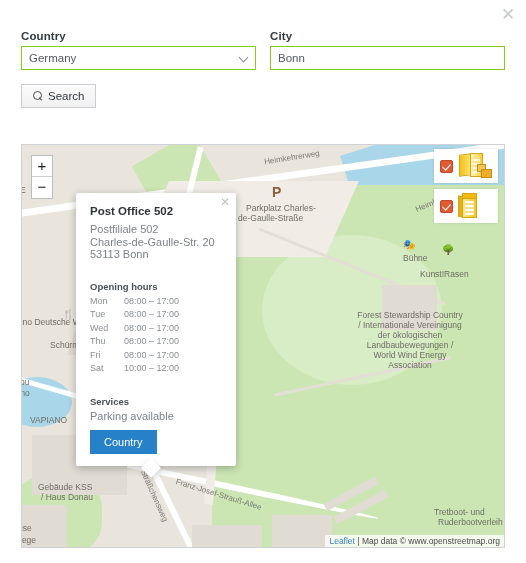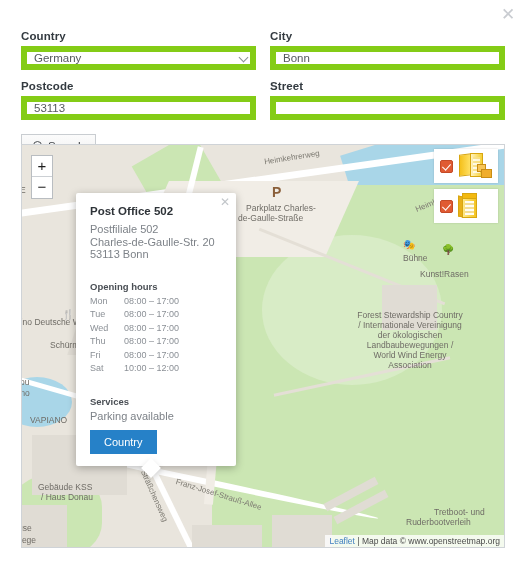--- a/index.html
+++ b/index.html
@@ -25,21 +25,21 @@
   
   .form { position: absolute; left: 21px; top: 30px; width: 484px; }
   .row { display: flex; gap: 14px; margin-bottom: 10px; }
   .field { width: 235px; }
   .field-label {
     font-size: 11.5px; font-weight: bold; color: #333a40;
     margin-bottom: 4px; letter-spacing: .1px;
   }
   .input, .select {
     width: 100%; height: 24px;
-    border: 6px solid #84cc16; background: #fff;
+    border: 1px solid #84cc16; background: #fff;
     font-size: 11.5px; color: #55595e;
     padding: 0 7px; outline: none;
     font-family: "Liberation Sans", sans-serif;
     border-radius: 0;
   }
   .select-wrap { position: relative; }
   .select { appearance: none; -webkit-appearance: none; padding-right: 24px; cursor: pointer; }
   .chev {
     position: absolute; right: 8px; top: 8px;
     width: 8px; height: 8px; pointer-events: none;
@@ -231,30 +231,20 @@
         <div class="select-wrap">
           <select class="select">
             <option>Germany</option>
           </select>
           <span class="chev"></span>
         </div>
       </div>
       <div class="field">
         <div class="field-label">City</div>
         <input class="input" value="Bonn" style="">
-      </div>
-    </div>
-    <div class="row">
-      <div class="field">
-        <div class="field-label">Postcode</div>
-        <input class="input" value="53113" style="">
-      </div>
-      <div class="field">
-        <div class="field-label">Street</div>
-        <input class="input" value="" style="">
       </div>
     </div>
     <button class="btn-search">
       <span class="mag"></span>
       <span>Search</span>
     </button>
   </div>
 
   <div class="map">
     <div class="map-canvas">
@@ -306,21 +296,21 @@
           <div class="lbl lbl-blk" style="left: 84px; top: 268px;">Schürmann-B</div>
           <div class="lbl lbl-blk" style="left: 150px; top: 272px;">ine Post-Tower</div>
           <div class="lbl lbl-blk" style="left: 111px; top: 292px; font-size: 11px; color: rgb(93, 90, 84);">Deutsche Post AG</div>
           <div class="lbl lbl-blk" style="left: 16px; top: 337px;">Gebäude KSS</div>
           <div class="lbl lbl-blk" style="left: 19px; top: 347px;">/ Haus Donau</div>
           <div class="lbl lbl-blk" style="left: -4px; top: 378px;">use</div>
           <div class="lbl lbl-blk" style="left: -2px; top: 390px;">lege</div>
           <div class="lbl lbl-road" style="left: 104px; top: 346px; transform: rotate(66deg);">Sträßchensweg</div>
           <div class="lbl lbl-road" style="left: 152px; top: 345px; transform: rotate(17deg);">Franz-Josef-Strauß-Allee</div>
           <div class="lbl lbl-blk" style="left: 412px; top: 362px;">Tretboot- und</div>
-          <div class="lbl lbl-blk" style="left: 384px; top: 372px;">Ruderbootverleih</div>
+          <div class="lbl lbl-blk" style="left: 416px; top: 372px;">Ruderbootverleih</div>
           <div class="lbl lbl-blk" style="left: -2px; top: 212px; margin-top: 20px;">ou</div>
           <div class="lbl lbl-blk" style="left: -2px; top: 40px;">E</div>
         </div>
 
       <div class="marker" style="left:104px;top:242px;">
         <div class="ps-icon">
           <div class="ps-side"></div>
             <div class="ps-body"></div>
             <div class="ps-top"></div>
         </div>

